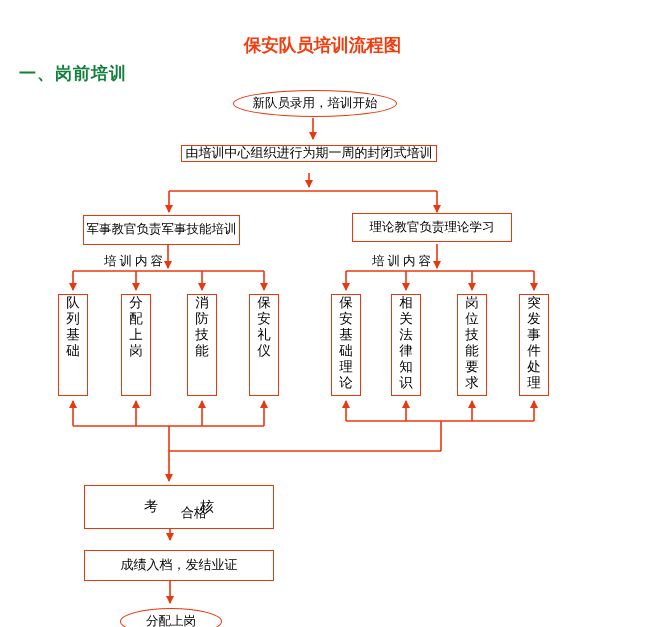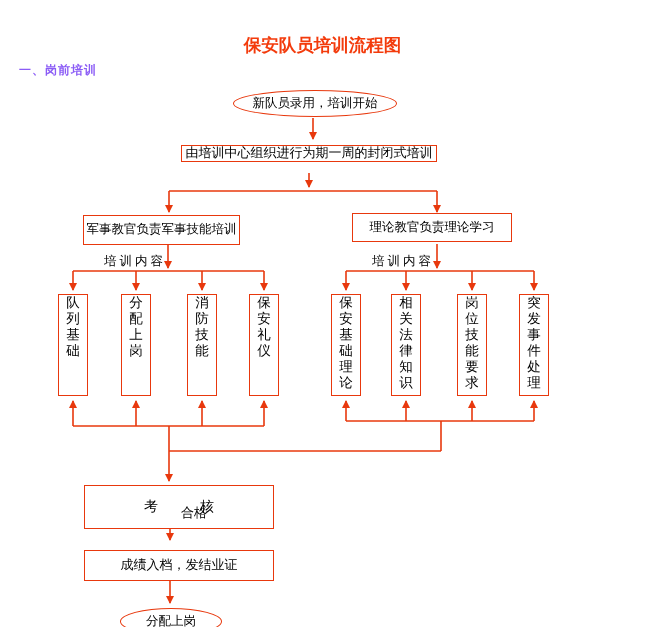--- a/index.html
+++ b/index.html
@@ -35,23 +35,23 @@
     text-align: center;
     font-size: 17.5px;
     font-weight: bold;
     color: var(--title-color);
     z-index: 2;
   }
   .section-heading {
     position: absolute;
     left: 19px; top: 34px;
     font-family: "Liberation Serif", "DejaVu Serif", serif;
-    font-size: 12px;
+    font-size: 17px;
     font-weight: bold;
-    color: #8b5cf6;
+    color: #15803d;
     letter-spacing: 1px;
     z-index: 2;
   }
   .node {
     position: absolute;
     display: flex;
     align-items: center;
     justify-content: center;
     border: 1.6px solid var(--accent);
     background: #ffffff;

